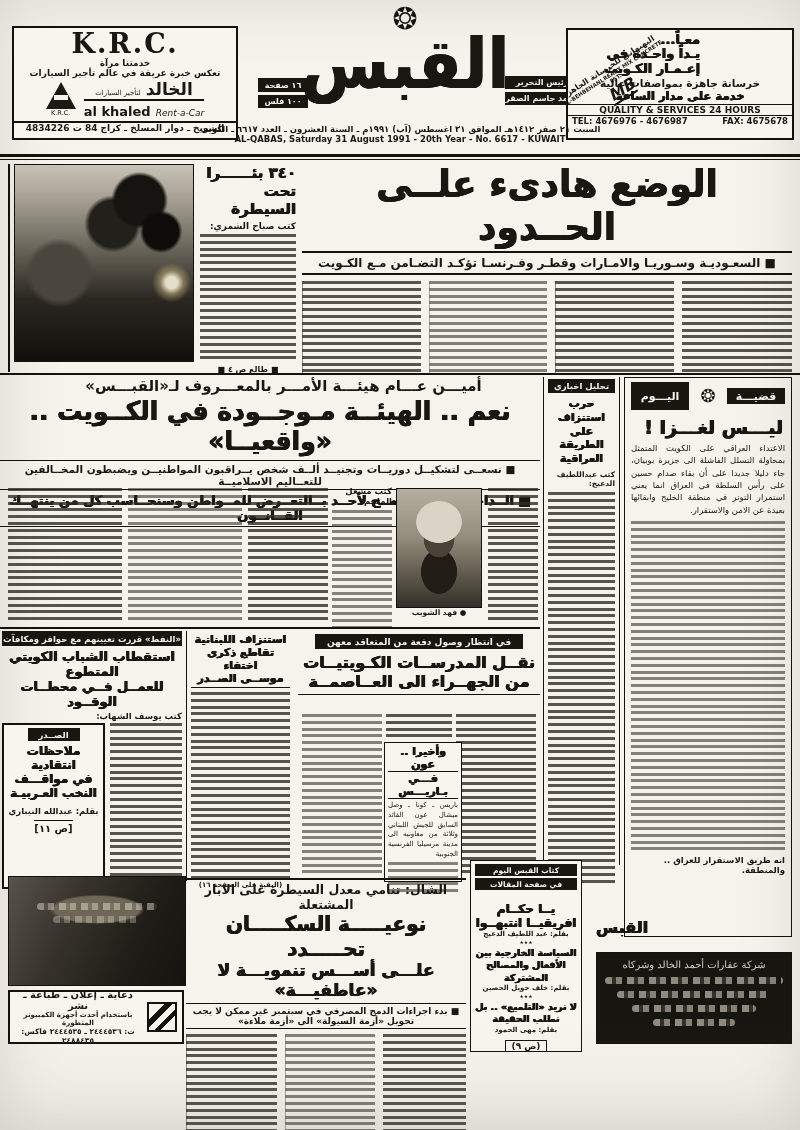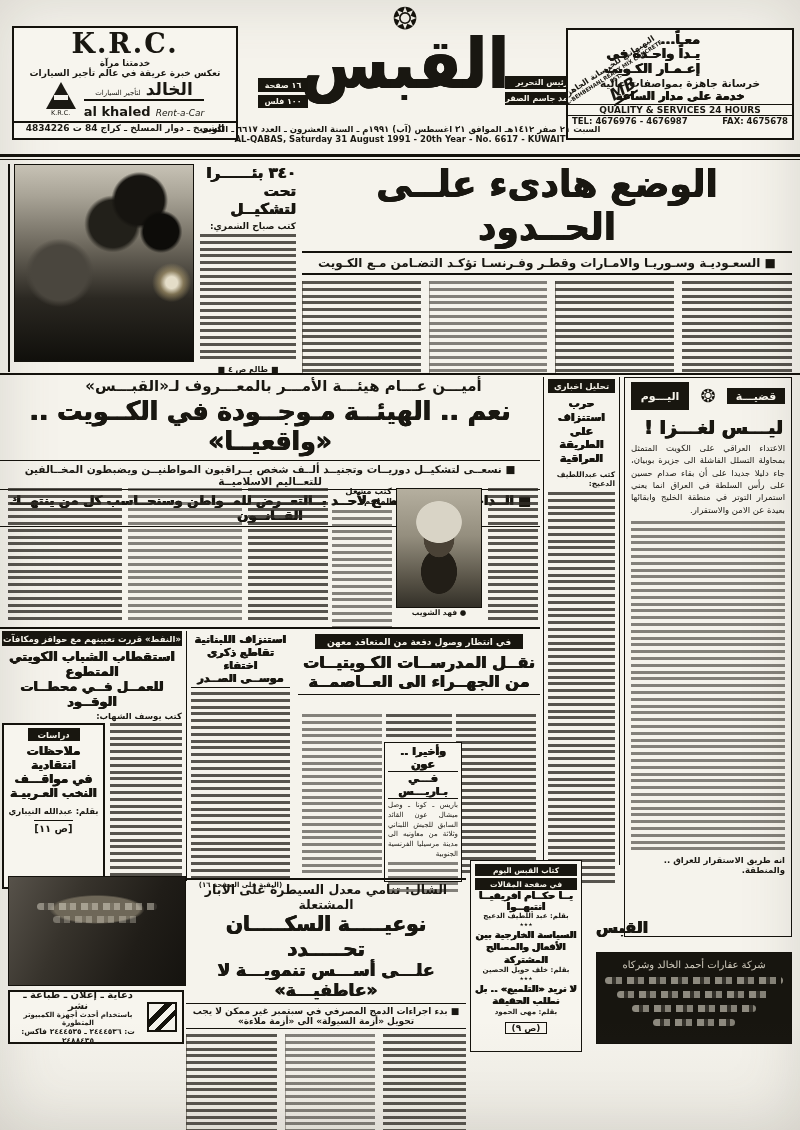--- a/index.html
+++ b/index.html
@@ -126,21 +126,21 @@
       <div class="ft"></div>
       <div class="ft lt"></div>
       <div class="ft"></div>
     </div>
   </div>
 
   <div class="abs" style="left:8px;top:164px;width:288px;height:208px;border-left:2px solid #14120c;padding-left:4px;box-sizing:border-box;">
     <div style="display:flex;gap:6px;height:100%;">
       <div style="width:96px;">
         <div class="b hl" style="font-size:15px;">٣٤٠ بئــــــرا</div>
-        <div class="b hl" style="font-size:15px;">تحت لتشكيــل</div>
+        <div class="b hl" style="font-size:15px;">تحت السيطرة</div>
         <div class="b" style="font-size:9px;margin:3px 0;">كتب صباح الشمري:</div>
         <div class="ft" style="height:128px;"></div>
         <div class="b c" style="font-size:8px;margin-top:3px;">■ طالع ص ٤ ■</div>
       </div>
       <div class="smoke" style="flex:1;height:196px;"></div>
     </div>
   </div>
   <div class="abs rule" style="left:0;top:373px;width:800px;height:2px;"></div>
 
   <div class="abs" style="left:0;top:377px;width:540px;">
@@ -192,21 +192,21 @@
   </div>
 
   <div class="abs" style="left:2px;top:631px;width:180px;height:254px;">
     <div class="bar b" style="font-size:8.5px;height:15px;">«النفط» قررت تعيينهم مع حوافز ومكافآت</div>
     <div class="c b hl" style="font-size:13px;margin-top:3px;">استقطاب الشباب الكويتي المتطوع</div>
     <div class="c b hl" style="font-size:13px;">للعمــل فــي محطــات الوقــود</div>
     <div class="b" style="font-size:8.5px;margin:2px 0;">كتب يوسف الشهاب:</div>
     <div style="display:flex;gap:5px;">
       <div class="ft" style="width:72px;height:162px;"></div>
       <div class="boxed" style="flex:1;height:156px;padding:3px;text-align:center;">
-        <div class="bar b" style="font-size:8.5px;width:52px;height:13px;margin:0 auto 3px;">دراسات</div>
+        <div class="bar b" style="font-size:8.5px;width:52px;height:13px;margin:0 auto 3px;">الصــدر</div>
         <div class="b hl" style="font-size:12px;">ملاحظات انتقادية</div>
         <div class="b hl" style="font-size:12px;">في مواقـــف</div>
         <div class="b hl" style="font-size:12px;">النخب العـربيـة</div>
         <div class="b" style="font-size:8.5px;margin-top:6px;">بقلم: عبدالله النيباري</div>
         <div class="b" style="font-size:10px;margin-top:4px;border-top:1px solid #14120c;display:inline-block;padding-top:2px;">[ص ١١]</div>
       </div>
     </div>
     <div class="c b" style="font-size:7px;margin-top:4px;">(البقية على الصفحة ١٦)</div>
   </div>
 
@@ -233,21 +233,21 @@
     <div class="vcols vsep" style="margin-top:5px;height:118px;">
       <div class="ft"></div>
       <div class="ft lt"></div>
       <div class="ft"></div>
     </div>
   </div>
 
   <div class="abs" style="left:470px;top:860px;width:112px;height:192px;border:1.5px solid #14120c;box-sizing:border-box;padding:3px 4px;text-align:center;background:#f7f5ee;">
     <div class="bar b" style="font-size:7.5px;height:12px;margin-bottom:2px;">كتاب القبس اليوم</div>
     <div class="bar b" style="font-size:7.5px;height:12px;">في صفحة المقالات</div>
-    <div class="b hl" style="font-size:10px;margin-top:0;">يــا حكــام افريقيــا انتبهــوا</div>
+    <div class="b hl" style="font-size:12px;margin-top:12px;">يــا حكــام افريقيــا انتبهــوا</div>
     <div class="b" style="font-size:7px;">بقلم: عبد اللطيف الدعيج</div>
     <div class="b" style="font-size:8px;">٭٭٭</div>
     <div class="b hl" style="font-size:9.5px;line-height:1.3;">السياسة الخارجية بين الأفعال والمصالح المشتركة</div>
     <div class="b" style="font-size:7px;">بقلم: خلف حويل الحصين</div>
     <div class="b" style="font-size:8px;">٭٭٭</div>
     <div class="b hl" style="font-size:9.5px;line-height:1.3;">لا نريد «التلميع» .. بل نطلب الحقيقة</div>
     <div class="b" style="font-size:7px;">بقلم: مهى الحمود</div>
     <div class="b" style="font-size:9px;border:1px solid #14120c;display:inline-block;padding:0 6px;margin-top:3px;">(ص ٩)</div>
   </div>
 

